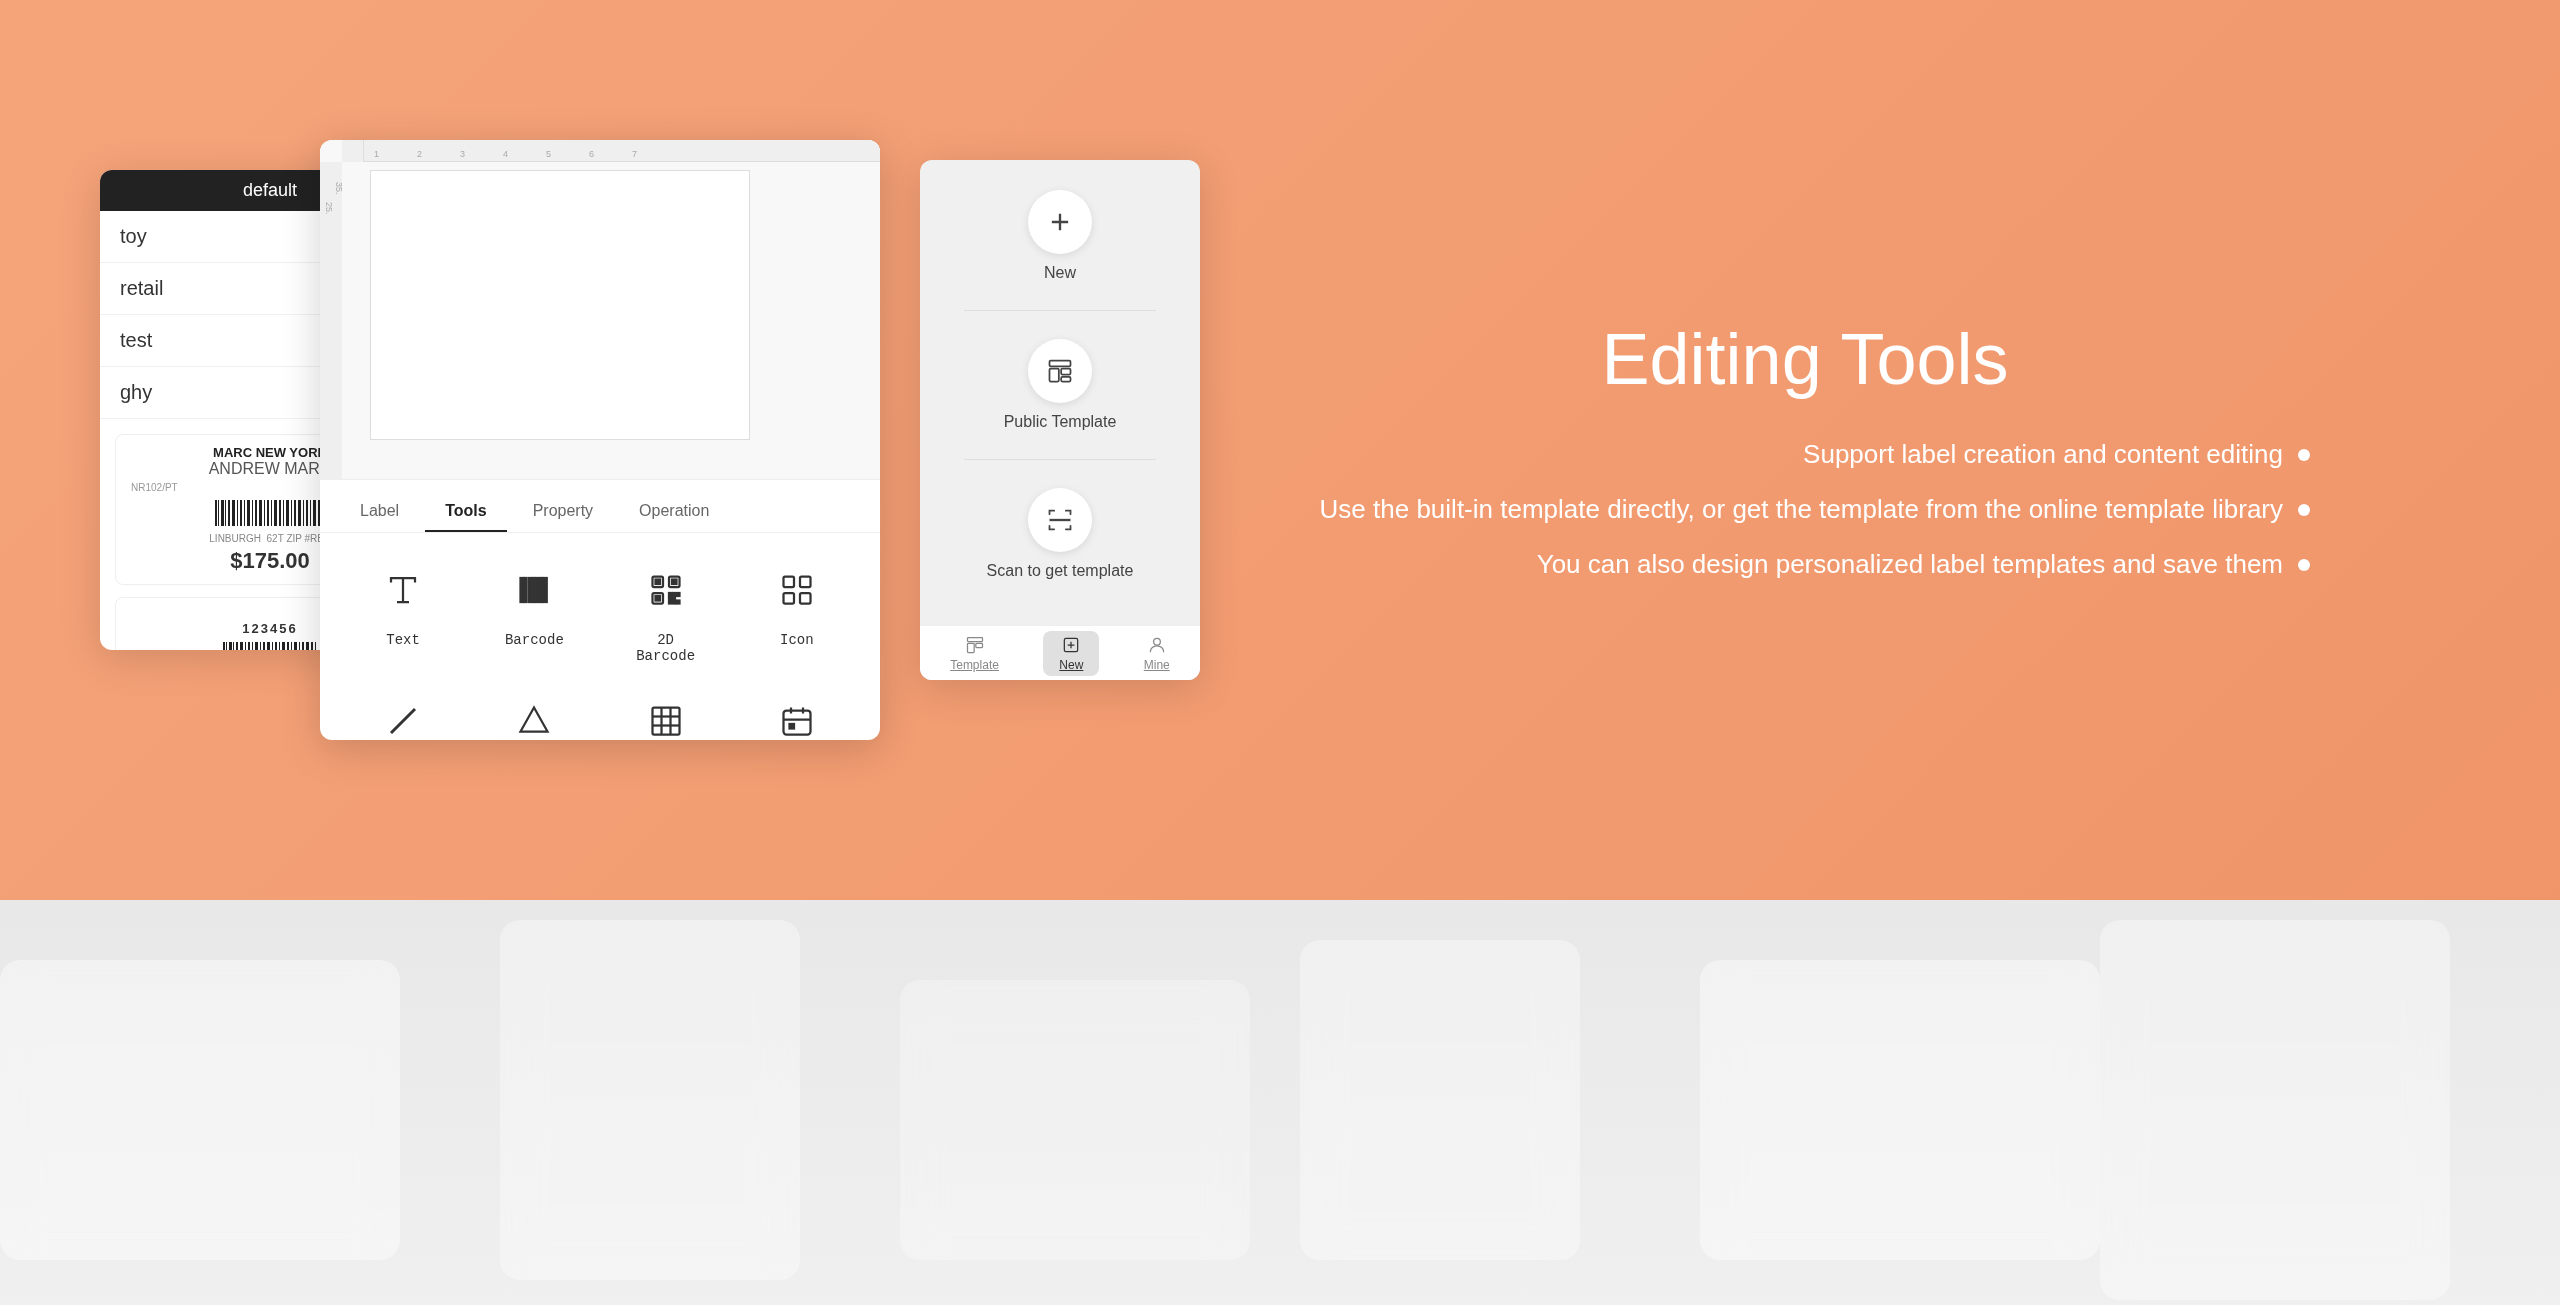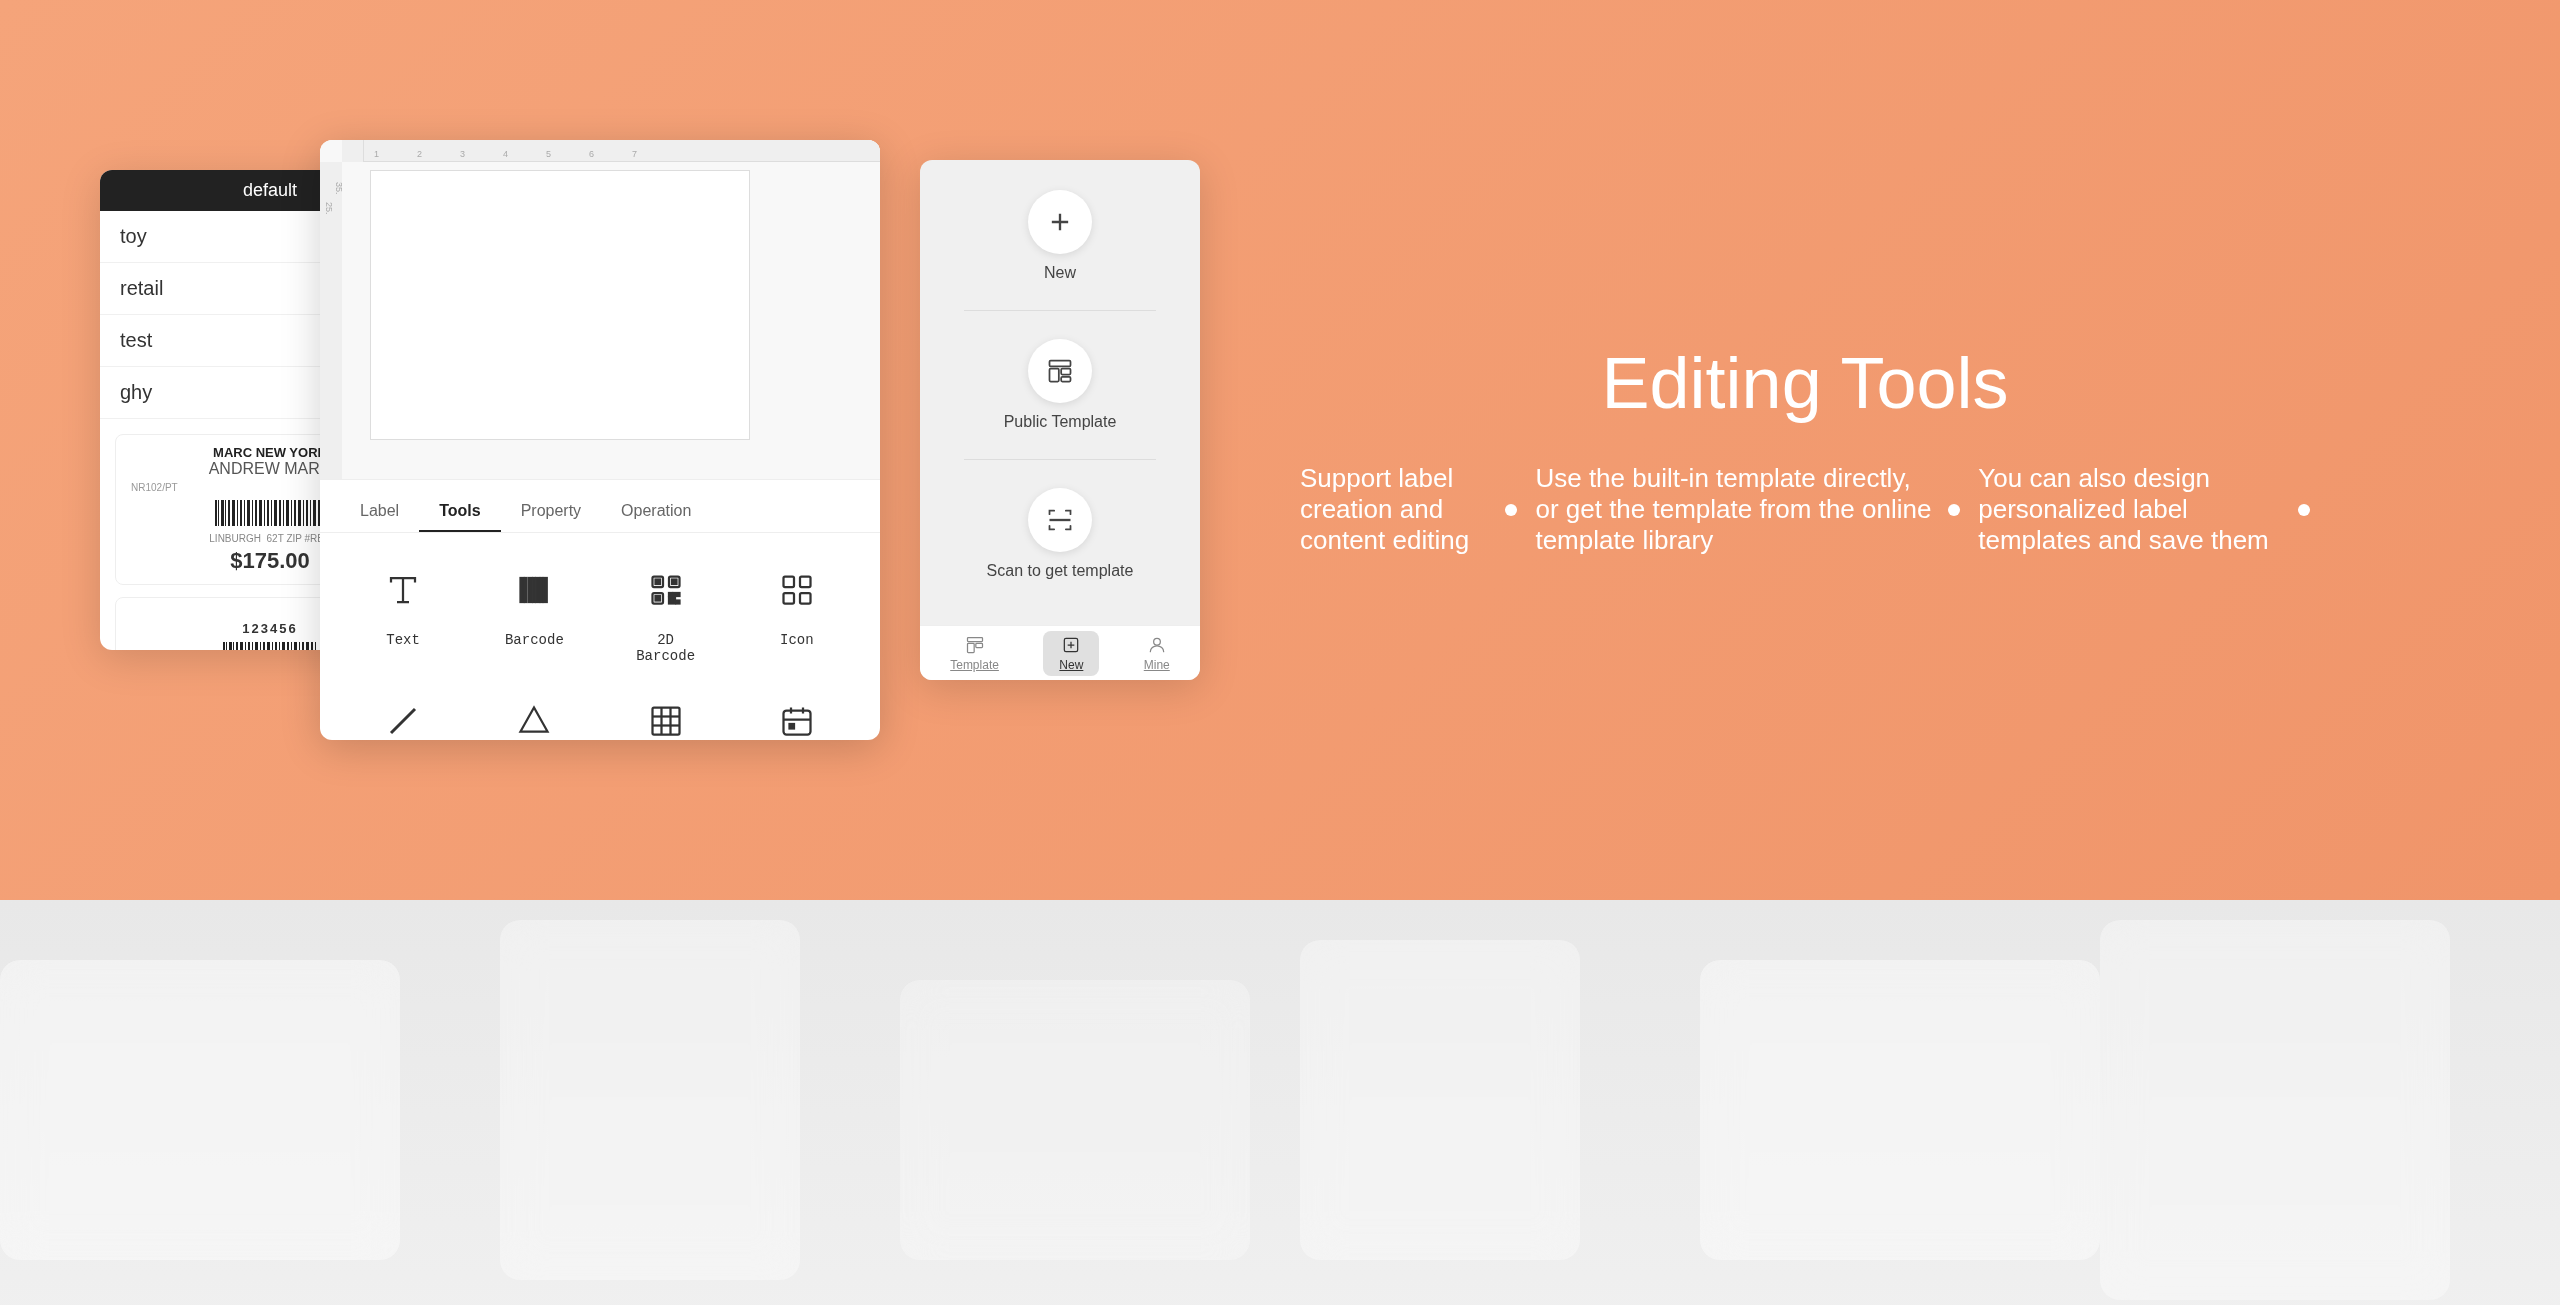--- a/index.html
+++ b/index.html
@@ -123,21 +123,21 @@
       left: 50px;
       top: 30px;
       width: 380px;
       height: 270px;
       background: white;
       border: 1px solid #ddd;
     }
 
     .tabs-row {
       display: flex;
-      gap: 0;
+      gap: 6px;
       padding: 12px 20px 0;
       border-bottom: 1px solid #eee;
     }
 
     .tab-item {
       padding: 10px 20px;
       font-size: 16px;
       color: #666;
       cursor: pointer;
       border-bottom: 2px solid transparent;
@@ -300,22 +300,22 @@
       font-size: 72px;
       font-weight: 400;
       color: white;
       margin-bottom: 40px;
       line-height: 1.1;
       text-align: center;
     }
 
     .feature-list {
       display: flex;
-      flex-direction: row;
-      gap: 18px;
+      flex-direction: column;
+      gap: 24px;
     }
 
     .feature-item {
       display: flex;
       align-items: center;
       gap: 15px;
       font-size: 26px;
       color: white;
       justify-content: flex-end;
     }

